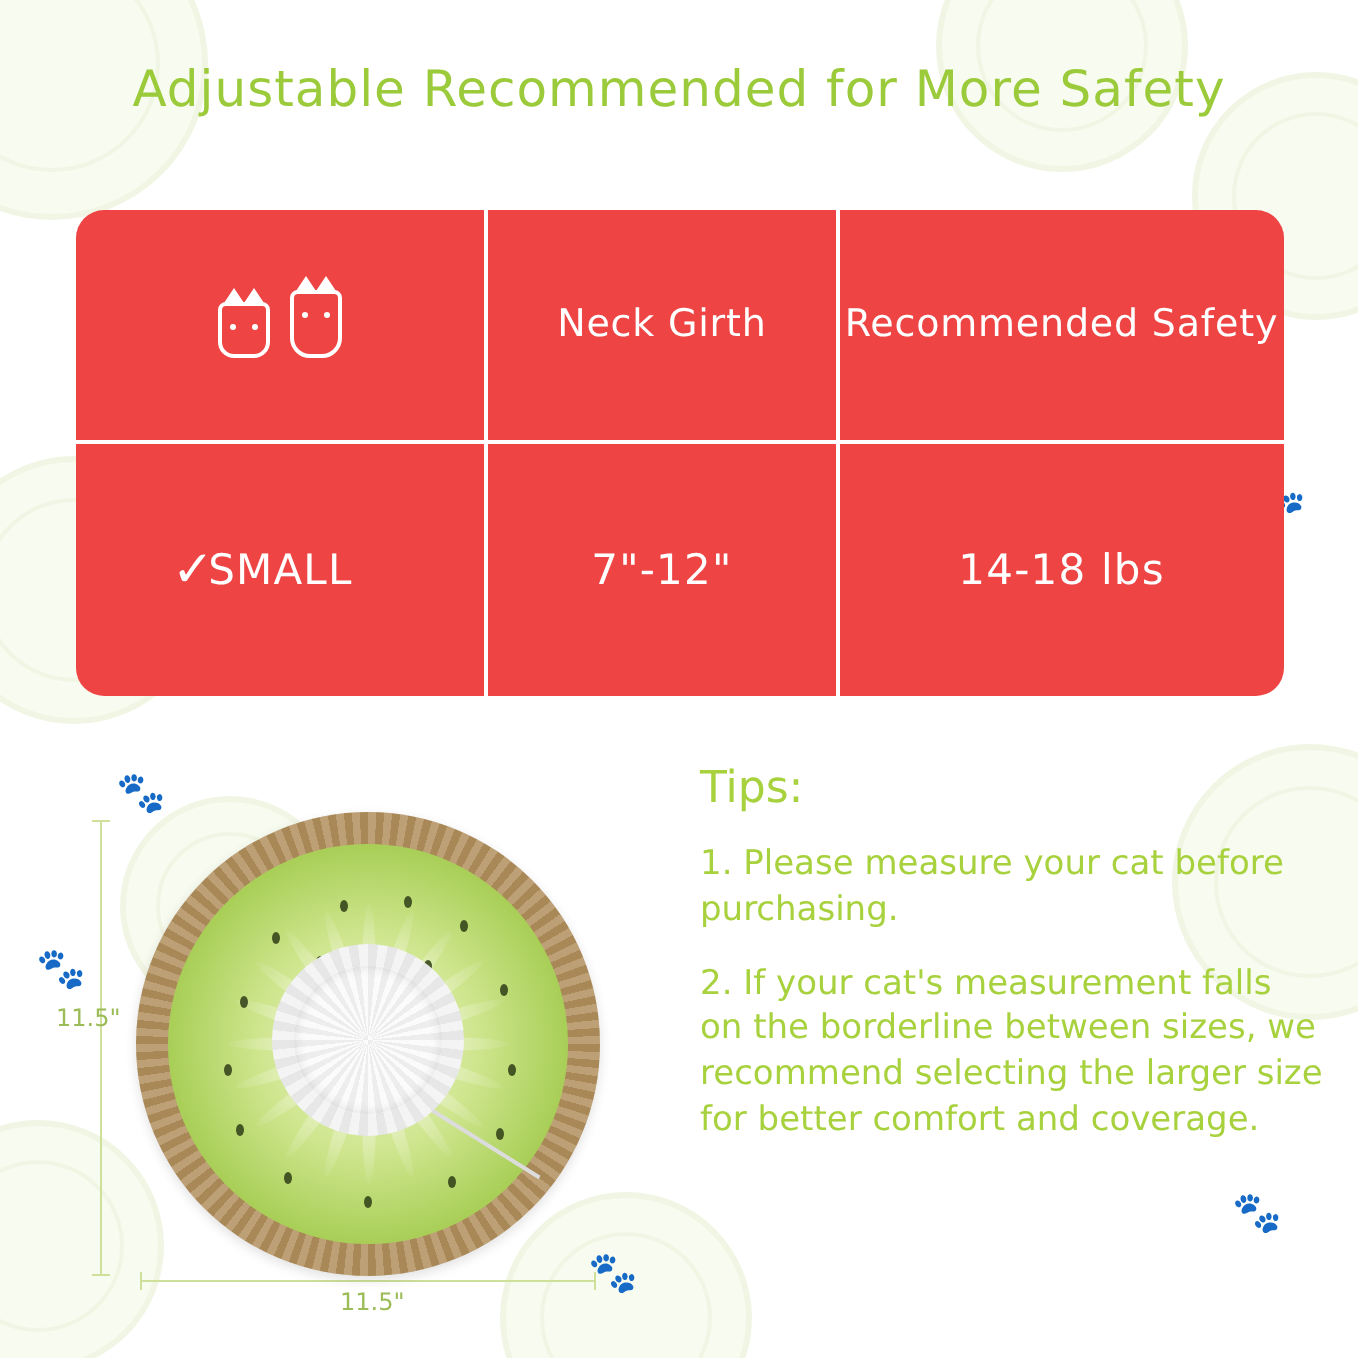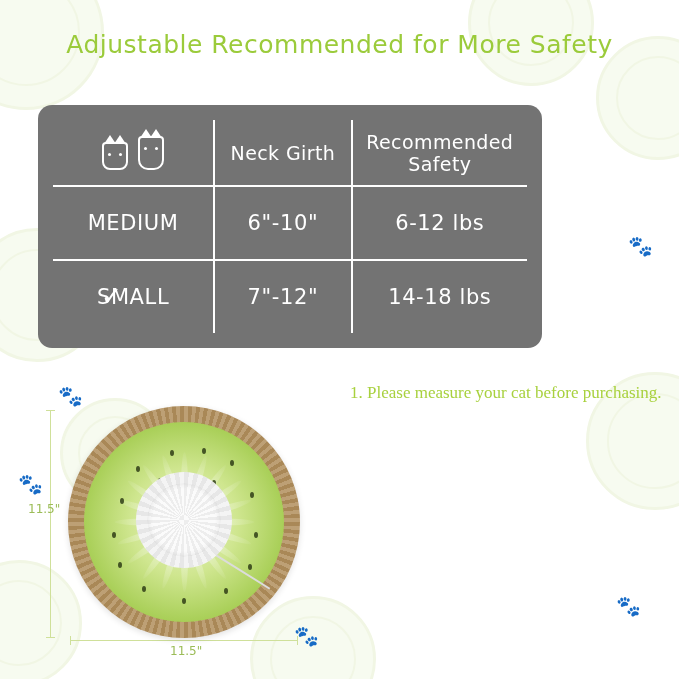--- a/index.html
+++ b/index.html
@@ -53,26 +53,26 @@
     font-size: 25px;
     letter-spacing: 0.5px;
     font-family: "DejaVu Sans", sans-serif;
   }
 
   
   .table-card {
     position: absolute;
     left: 38px;
     top: 105px;
-    width: 504px;
+    width: 604px;
     height: 243px;
-    background: #737373;
+    background: #ef4444;
     border-radius: 14px;
     box-sizing: border-box;
-    padding: 15px;
+    padding: 0;
     overflow: hidden;
   }
   table.size-table {
     width: 100%;
     height: 100%;
     border-collapse: collapse;
     color: #ffffff;
   }
   table.size-table th,
   table.size-table td {
@@ -299,21 +299,20 @@
     color: #a8d13e;
   }
   .tips-title {
     font-size: 22px;
     margin-bottom: 14px;
   }
   .tip {
     font-size: 17px;
     line-height: 1.34;
     margin-bottom: 14px;
-    font-family: Liberation Serif, serif;
   }
 </style>
 </head>
 <body>
 
 <div class="bg-layer">
   <div class="bg-kiwi" style="left:-52px; top:-46px; width:150px; height:150px;"></div>
   <div class="bg-kiwi" style="left:468px; top:-40px; width:120px; height:120px;"></div>
   <div class="bg-kiwi" style="left:596px; top:36px; width:118px; height:118px;"></div>
   <div class="bg-kiwi" style="left:-30px; top:228px; width:128px; height:128px;"></div>
@@ -350,28 +349,20 @@
           <div class="cat-face tall">
                 <span class="eyes">
                   <i></i>
                   <i></i>
                 </span>
               </div>
         </div>
       </th>
       <th>Neck Girth</th>
       <th>Recommended Safety</th>
-    </tr>
-    <tr class="body-row">
-      <td class="size-cell">
-        <span class="check"></span>
-        <span>MEDIUM</span>
-      </td>
-      <td>6"-10"</td>
-      <td>6-12 lbs</td>
     </tr>
     <tr class="body-row">
       <td class="size-cell">
         <span class="check">✓</span>
         <span>SMALL</span>
       </td>
       <td>7"-12"</td>
       <td>14-18 lbs</td>
     </tr>
   </tbody>
@@ -433,14 +424,16 @@
         <div class="seed" style="left:74px; top:56px;"></div>
         <div class="seed" style="left:128px; top:58px;"></div>
       </div>
     </div>
     <div class="drawstring"></div>
     <div class="kiwi-hole"></div>
   </div>
 </div>
 
 <div class="tips">
+  <div class="tips-title">Tips:</div>
   <div class="tip">1. Please measure your cat before purchasing.</div>
+  <div class="tip">2. If your cat's measurement falls on the borderline between sizes, we recommend selecting the larger size for better comfort and coverage.</div>
 </div>
 
 </body></html>

